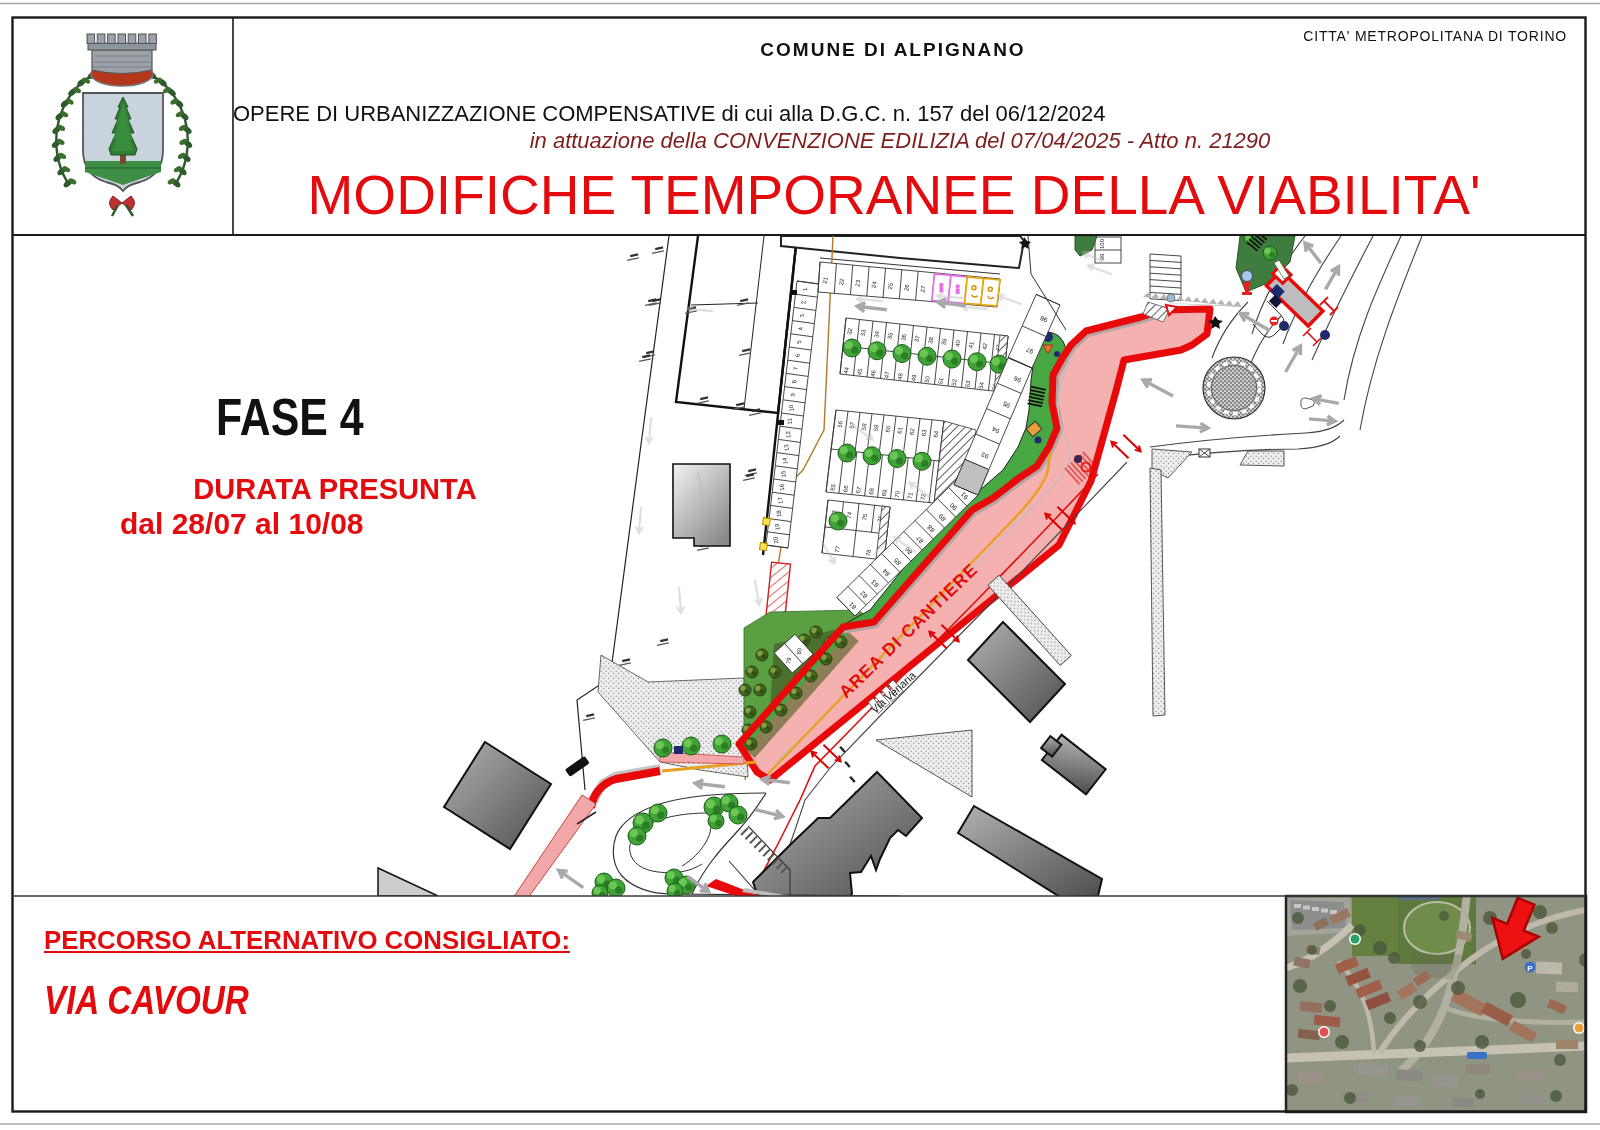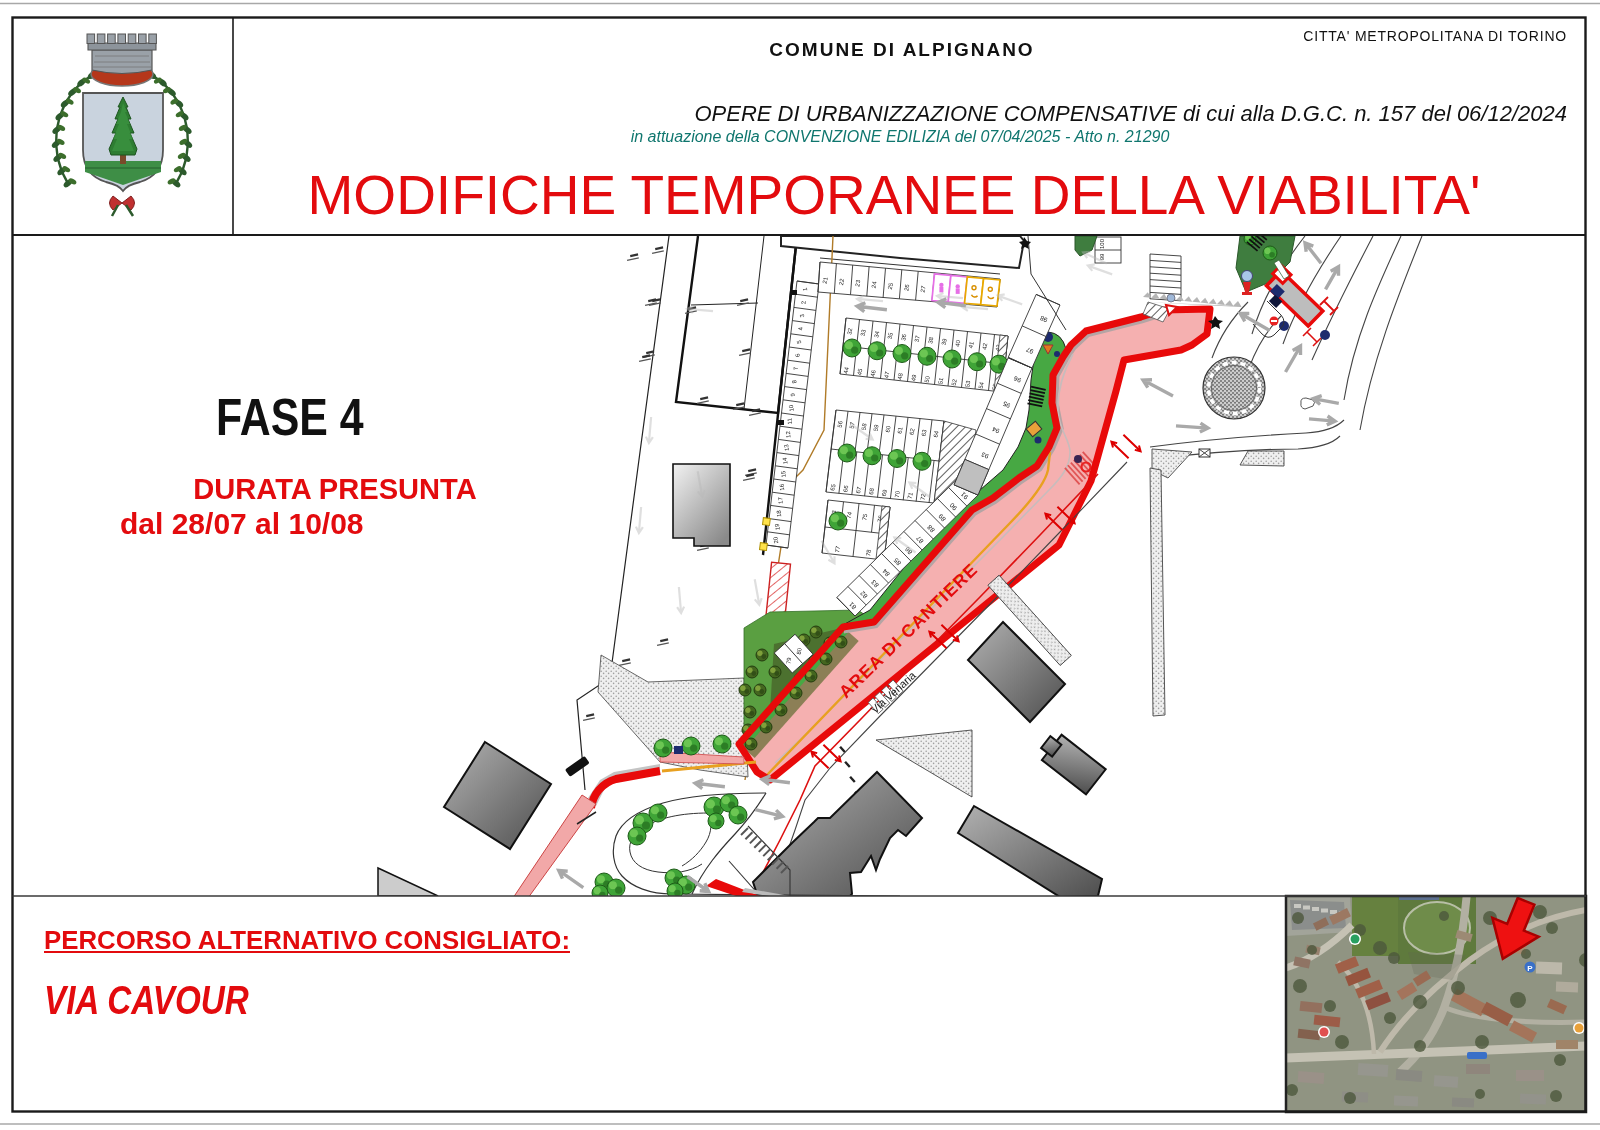--- a/index.html
+++ b/index.html
@@ -974,25 +974,25 @@
     <line x1="0" y1="3.5" x2="1600" y2="3.5" stroke="#a8a8a8" stroke-width="1.6"></line>
     <line x1="0" y1="1124" x2="1600" y2="1124" stroke="#a8a8a8" stroke-width="1.6"></line>
     <rect x="12.5" y="17.5" width="1573" height="1094" fill="none" stroke="#1a1a1a" stroke-width="2.4"></rect>
     <line x1="233" y1="17.5" x2="233" y2="235" stroke="#1a1a1a" stroke-width="1.6"></line>
     <line x1="12.5" y1="235" x2="1586" y2="235" stroke="#1a1a1a" stroke-width="1.8"></line>
     <line x1="12.5" y1="896" x2="1586" y2="896" stroke="#3a3a3a" stroke-width="1.4"></line>
   </svg>
 
 <div class="t" style="left:233px;top:28px;width:1334px;text-align:right;font-size:14px;letter-spacing:0.8px;color:#111">CITTA' METROPOLITANA DI TORINO</div>
 
-<div class="t" style="left:235px;top:39px;width:1334px;text-align:center;font-size:19px;letter-spacing:2px;font-weight:bold;color:#111">COMUNE DI ALPIGNANO</div>
-
-<div class="t" style="left:233px;top:101px;width:1334px;text-align:right;font-size:22px;font-style:italic;color:#111">OPERE DI URBANIZZAZIONE COMPENSATIVE di cui alla D.G.C. n. 157 del 06/12/2024</div>
-
-<div class="t" style="left:233px;top:128px;width:1334px;text-align:center;font-size:16px;font-style:italic;color:#0f766e">in attuazione della CONVENZIONE EDILIZIA del 07/04/2025 - Atto n. 21290</div>
+<div class="t" style="left:226px;top:39px;width:1334px;text-align:center;font-size:19px;letter-spacing:2px;font-weight:bold;color:#111">COMUNE DI ALPIGNANO</div>
+
+<div class="t" style="left:233px;top:101px;width:1334px;text-align:left;font-size:22px;color:#111">OPERE DI URBANIZZAZIONE COMPENSATIVE di cui alla D.G.C. n. 157 del 06/12/2024</div>
+
+<div class="t" style="left:233px;top:128px;width:1334px;text-align:center;font-size:22px;font-style:italic;color:#7f1d1d">in attuazione della CONVENZIONE EDILIZIA del 07/04/2025 - Atto n. 21290</div>
 
 <div class="t" style="left:233px;top:163px;width:1322px;text-align:center;font-size:55px;font-weight:normal;color:#e30b0e">MODIFICHE TEMPORANEE DELLA VIABILITA'</div>
 
 <div class="t" style="left:216px;top:388px;font-size:51px;font-weight:bold;color:#111;transform:scaleX(0.84);transform-origin:0 0">FASE 4</div>
 
 <div class="t" style="left:120px;top:472px;width:430px;text-align:center;font-size:30px;font-weight:bold;color:#e30b0e;transform:scaleX(0.97);transform-origin:50% 0">DURATA PRESUNTA</div>
 
 <div class="t" style="left:120px;top:507px;width:430px;text-align:left;font-size:30px;font-weight:bold;color:#e30b0e">dal 28/07 al 10/08</div>
 
 <div class="t" style="left:44px;top:926px;font-size:25.8px;font-weight:bold;color:#e30b0e;text-decoration:underline">PERCORSO ALTERNATIVO CONSIGLIATO:</div>

